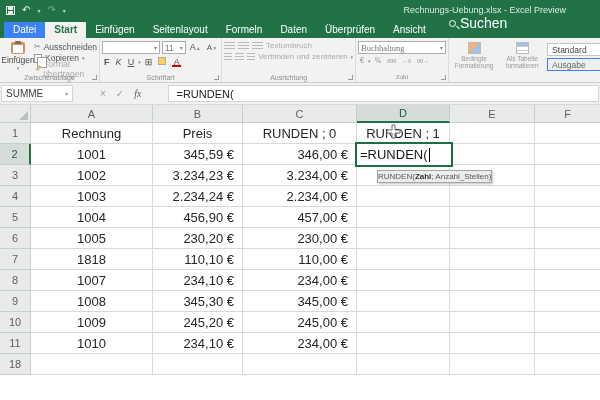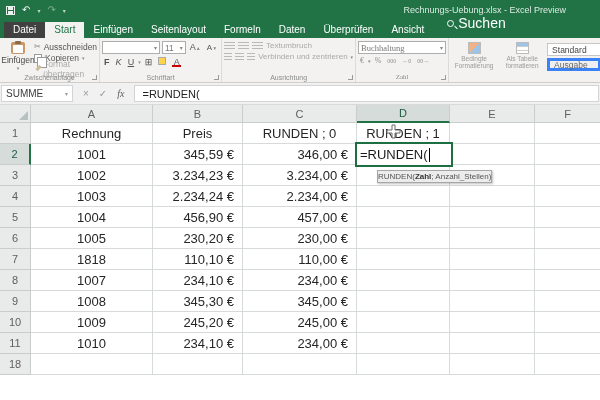--- a/index.html
+++ b/index.html
@@ -13,22 +13,22 @@
   .saveic:before { content:''; position:absolute; left:1px; top:0; width:5px; height:3px; background:rgba(255,255,255,.9); }
   .saveic:after { content:''; position:absolute; left:1px; bottom:0; width:5px; height:3px; background:rgba(255,255,255,.9); }
   .qico { color:rgba(255,255,255,.92); font-size:10px; line-height:10px; }
   .qico.dim { color:rgba(255,255,255,.4); }
   .qdrop { color:rgba(255,255,255,.7); font-size:6px; }
   .wintitle { margin-left:auto; padding-right:28px; color:#dcebe2; font-size:9px; }
 
   
   .tabrow { height:18px; background:#217346; display:flex; align-items:flex-end; padding-left:4px; }
   .tab { color:#fff; font-size:10px; padding:2px 9px 3px; cursor:default; }
-  .tab.file { background:#404040; }
-  .tab.sel { background:#f3f2f1; color:#217346; }
+  .tab.file { background:#3b82f6; }
+  .tab.sel { background:#f3f2f1; color:#217346;font-weight:bold; }
   .searchbox { display:flex; align-items:center; gap:4px; margin-left:14px; color:#fff; font-size:14px; padding-bottom:7px; }
   .magic { width:7px; height:7px; border:1px solid #fff; border-radius:50%; position:relative; display:inline-block; }
   .magic:after { content:''; position:absolute; left:6px; top:6px; width:4px; height:1px; background:#fff; transform:rotate(45deg); }
 
   
   .ribbon { height:45px; background:#f3f2f1; border-bottom:1px solid #cfcecd; display:flex; }
   .rgroup { position:relative; border-right:1px solid #dcdbda; padding:3px 2px 11px; }
   .glabel { position:absolute; bottom:1px; left:0; right:0; text-align:center; font-size:7px; color:#8b8b8b; }
   .launcher { position:absolute; bottom:2px; right:2px; width:5px; height:5px; border-right:1px solid #9a9a9a; border-bottom:1px solid #9a9a9a; }
   .g-clip { width:106px; display:flex; }
@@ -65,24 +65,24 @@
   .g-styles { flex:1; display:flex; gap:2px; padding-right:2px; }
   .bigbtn { width:46px; display:flex; flex-direction:column; align-items:center; padding-top:1px; }
   .bigbtn .blbl { font-size:6.5px; color:#9a9a9a; text-align:center; line-height:7px; margin-top:1px; }
   .cfic { width:13px; height:12px; border:1px solid #bbb; background:linear-gradient(135deg,#f4b183 0 50%,#9dc3e6 50% 100%); }
   .tblic { width:13px; height:12px; border:1px solid #bbb; background:
      linear-gradient(#9dc3e6 0 3px, transparent 3px),
      repeating-linear-gradient(transparent 0 3px, #ccc 3px 4px); background-color:#fff; }
   .stylecol { margin-left:auto; display:flex; flex-direction:column; gap:2px; padding-top:2px; }
   .stylebox { width:54px; height:13px; font-size:8.5px; display:flex; align-items:center; padding-left:4px; }
   .stylebox.std { background:#fff; border:1px solid #c6c6c6; color:#444; }
-  .stylebox.out { background:#efefef; border:3px solid #3b82f6; color:#666; }
-
-  
-  .fbar { height:22px; background:#f1f1f1; border-bottom:1px solid #d9d9d9; display:flex; align-items:center; padding:2px 1px; }
+  .stylebox.out { background:#efefef; border:1px solid #3b82f6; color:#666; }
+
+  
+  .fbar { height:22px; background:#f1f1f1; border-bottom:1px solid #d9d9d9; display:flex; align-items:center; padding:2px 1px;gap:17px; }
   .namebox { width:72px; height:17px; background:#fff; border:1px solid #d4d4d4; display:flex; align-items:center; font-size:10px; color:#3b3b3b; padding:0 4px; }
   .namebox .arr { margin-left:auto; font-size:6px; color:#9a9a9a; }
   .fbtns { display:flex; align-items:center; gap:10px; padding:0 10px; }
   .fx { font-family:"Liberation Serif", serif; font-style:italic; font-size:10px; color:#5f5f5f; }
   .fbx { font-size:10px; color:#9a9a9a; }
   .finput { flex:1; height:17px; background:#fff; border:1px solid #d4d4d4; display:flex; align-items:center; font-size:11px; color:#222; padding:0 7px; }
 
   
   .sheet { position:relative; height:294px; overflow:hidden; background:#fff; }
   .chrow { display:flex; height:18px; }

